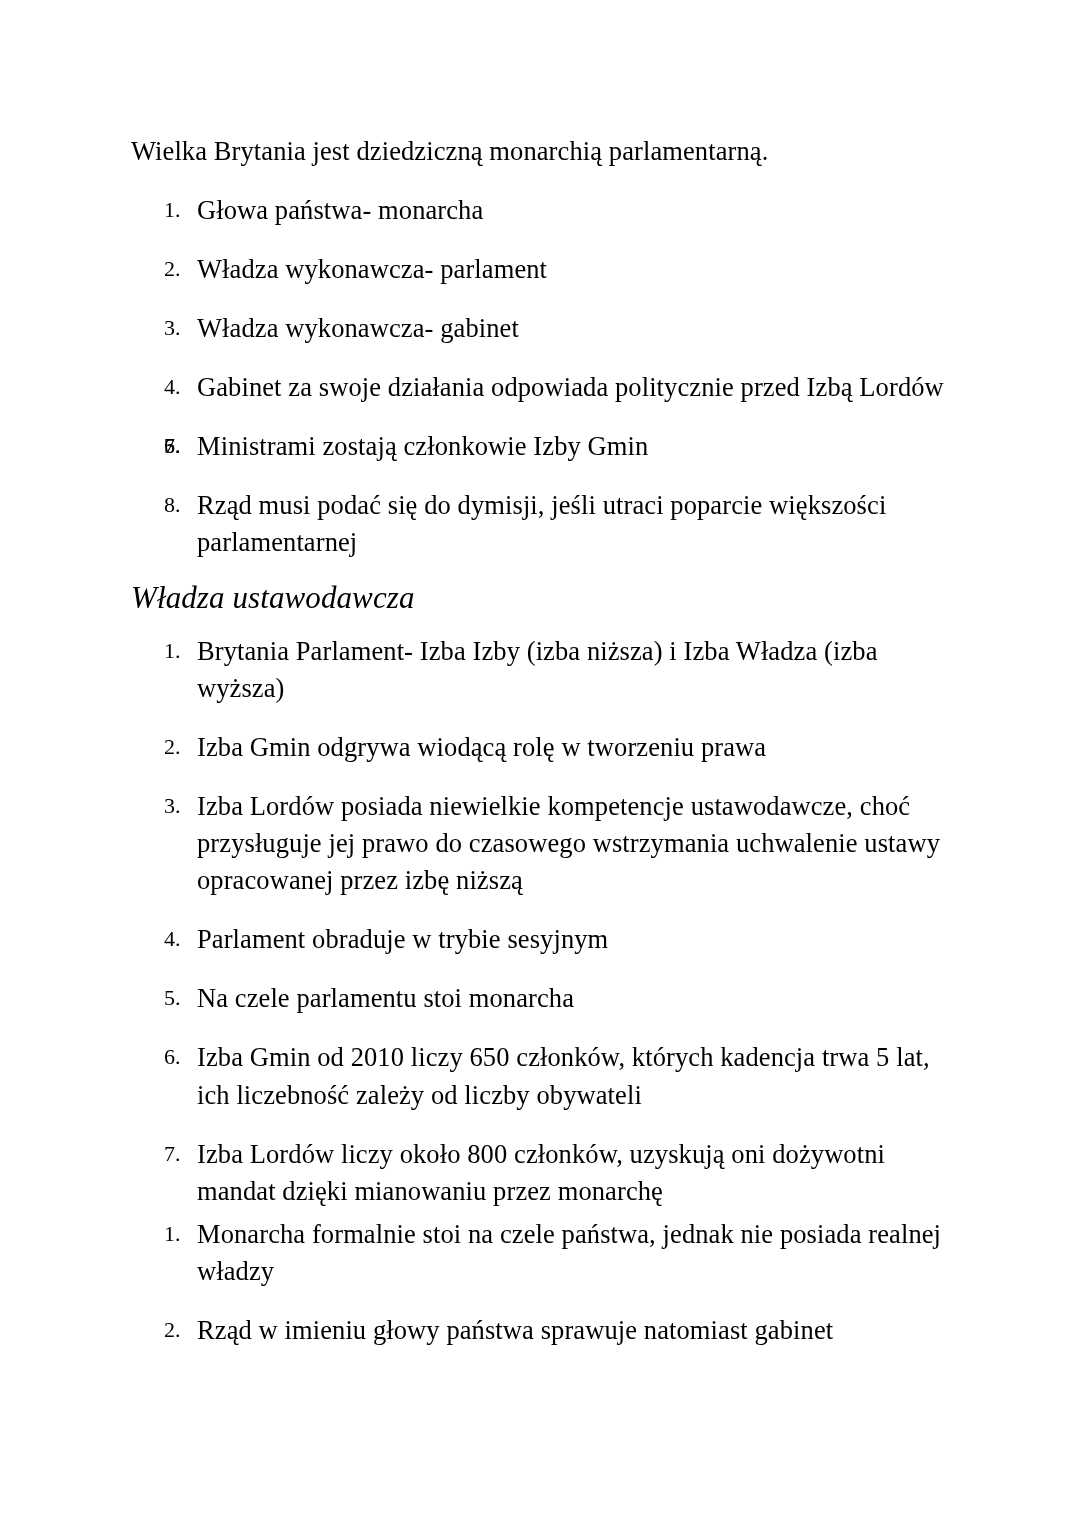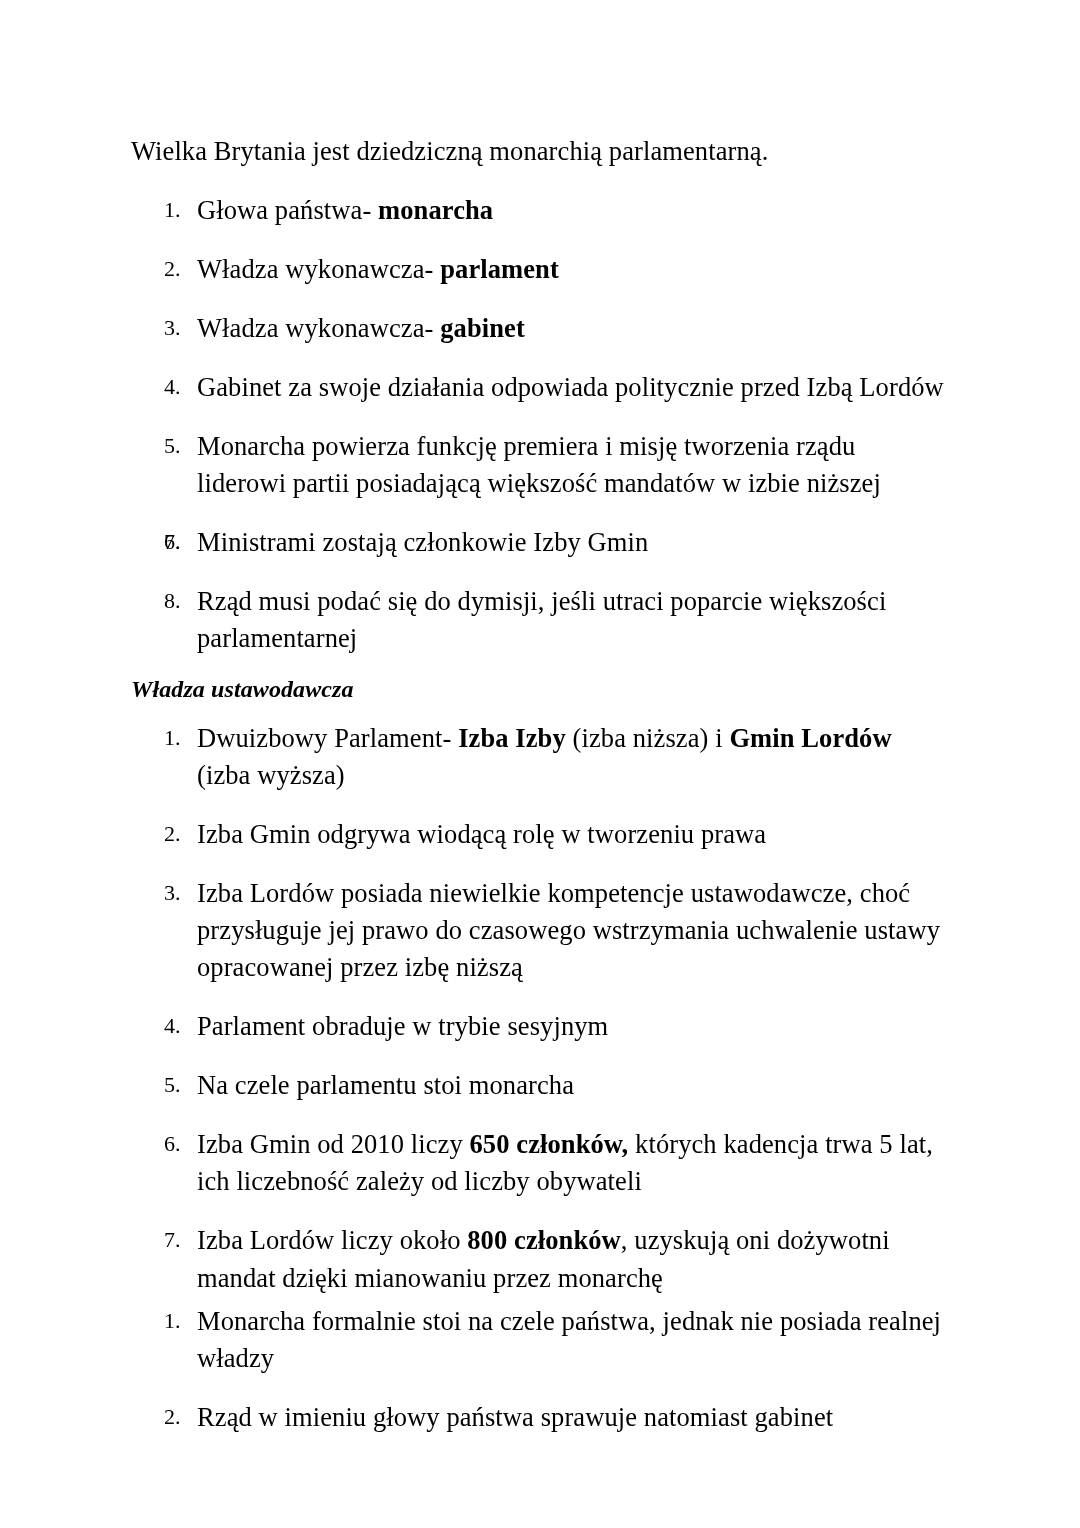--- a/index.html
+++ b/index.html
@@ -31,23 +31,23 @@
   }
 
   .intro {
     font-size: 26.5px;
     line-height: 1.34;
     margin: 0 0 22px 0;
     letter-spacing: 0.1px;
   }
 
   .section-heading {
-    font-size: 24px;
+    font-size: 31px;
     font-style: italic;
-    font-weight: bold;
+    font-weight: normal;
     line-height: 1.34;
     margin: 16px 0 14px 0;
     letter-spacing: 0.1px;
   }
 
   ol.numlist {
     list-style: none;
     margin: 0;
     padding: 0;
   }
@@ -70,21 +70,21 @@
     position: absolute;
     left: 33px;          
     top: 0;
     width: 26px;
     font-size: 22px;     
     line-height: 1.68;
     text-align: left;
     letter-spacing: 0;
   }
 
-  .b { font-weight: bold; }
+  .b { font-weight: normal; }
 
   .list-block { margin: 0 0 6px 0; }
 </style>
 </head>
 <body>
 
 <div class="page">
   <div class="content">
 
     <p class="intro">Wielka Brytania jest dziedziczną monarchią parlamentarną.</p>
@@ -97,40 +97,40 @@
         <li>
           <span class="marker">2.</span><span>Władza wykonawcza- </span><span class="b">parlament</span>
         </li>
         <li>
           <span class="marker">3.</span><span>Władza wykonawcza- </span><span class="b">gabinet</span>
         </li>
         <li>
           <span class="marker">4.</span><span>Gabinet za swoje działania odpowiada politycznie przed Izbą Lordów</span>
         </li>
         <li>
-          <span class="marker">5.</span><span>Monarcha powierza funkcję premiera i misję tworzenia rządu liderowi partii posiadającą większość mandatów w izbie niższej</span>
+          <span class="marker">5.</span>
         </li>
         <li>
           <span class="marker">6.</span>
         </li>
         <li>
           <span class="marker">7.</span><span>Ministrami zostają członkowie Izby Gmin</span>
         </li>
         <li>
           <span class="marker">8.</span><span>Rząd musi podać się do dymisji, jeśli utraci poparcie większości parlamentarnej</span>
         </li>
       </ol>
     </div>
 
     <h2 class="section-heading">Władza ustawodawcza</h2>
 
     <div class="list-block">
       <ol class="numlist">
         <li>
-          <span class="marker">1.</span><span>Dwuizbowy Parlament- </span><span class="b">Izba Izby</span><span> (izba niższa) i </span><span class="b">Gmin Lordów</span><span> (izba wyższa)</span>
+          <span class="marker">1.</span><span>Brytania Parlament- </span><span class="b">Izba Izby</span><span> (izba niższa) i </span><span class="b">Izba Władza</span><span> (izba wyższa)</span>
         </li>
         <li>
           <span class="marker">2.</span><span>Izba Gmin odgrywa wiodącą rolę w tworzeniu prawa</span>
         </li>
         <li>
           <span class="marker">3.</span><span>Izba Lordów posiada niewielkie kompetencje ustawodawcze, choć przysługuje jej prawo do czasowego wstrzymania uchwalenie ustawy opracowanej przez izbę niższą</span>
         </li>
         <li>
           <span class="marker">4.</span><span>Parlament obraduje w trybie sesyjnym</span>
         </li>

